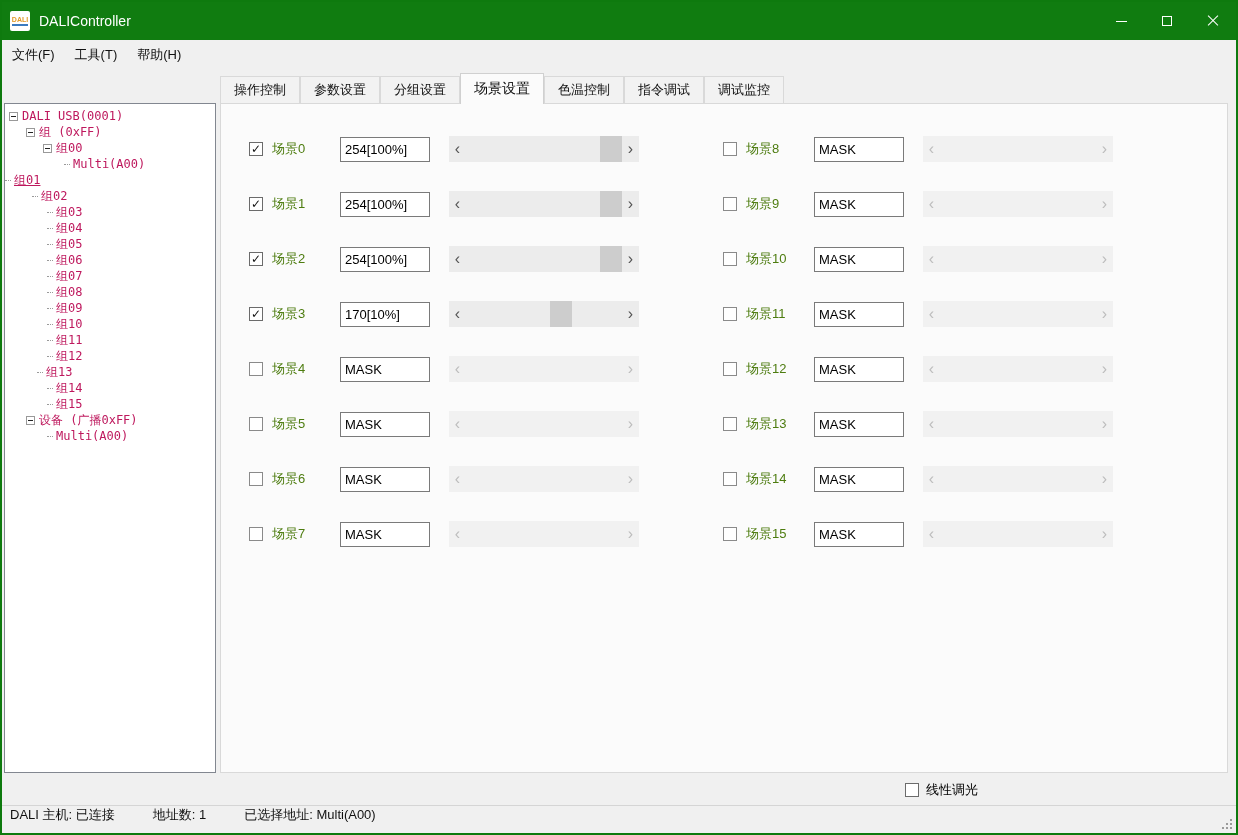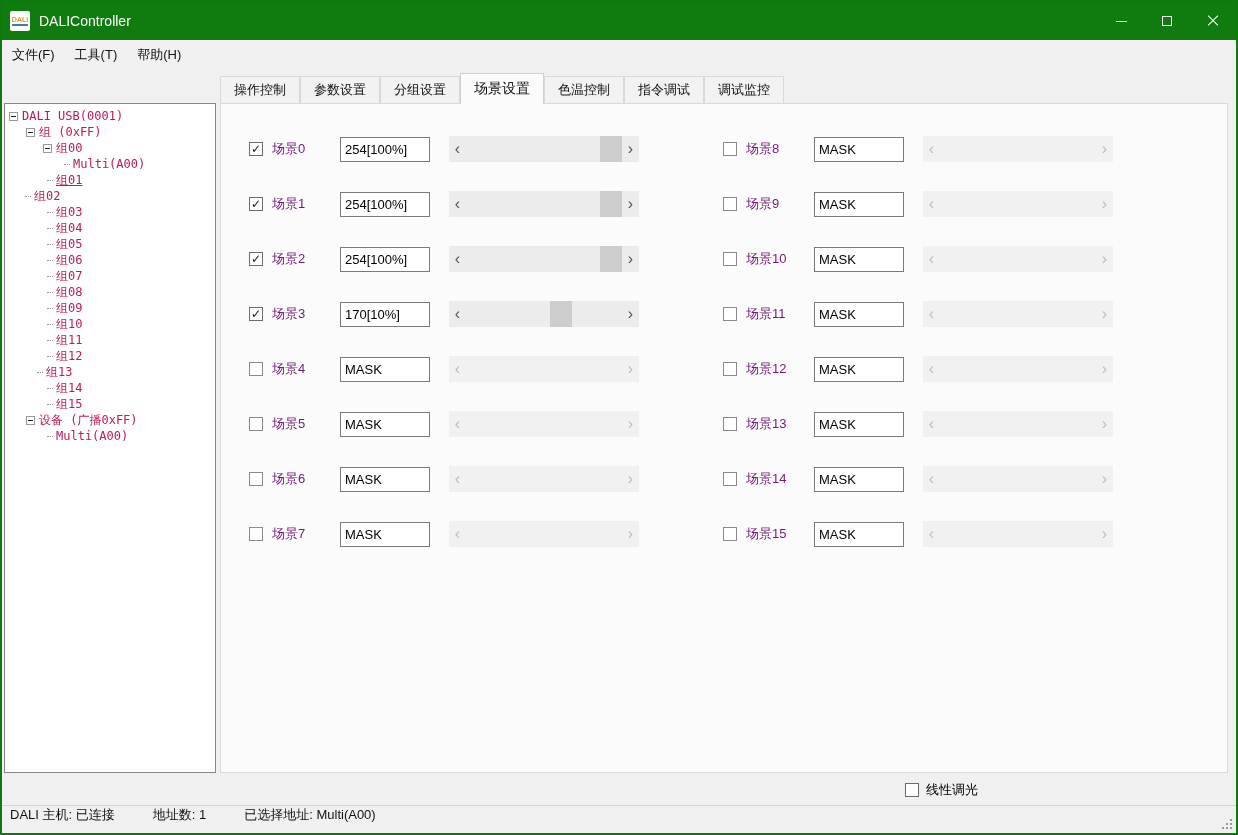--- a/index.html
+++ b/index.html
@@ -55,21 +55,21 @@
   
   .scene-cols{display:flex;}
   .scene-col{width:390px;flex:none;}
   .scene-col + .scene-col{margin-left:84px;}
   .scene-row{display:flex;align-items:center;height:26px;margin-bottom:29px;}
   .cb{width:14px;height:14px;background:#fff;border:1px solid #6b6b6b;margin-right:9px;flex:none;
     display:flex;align-items:center;justify-content:center;}
   .cb .check{display:none;font-size:12px;font-weight:700;line-height:1;color:#111;margin-top:-1px;}
   .cb.checked .check{display:block;}
   .check::before{content:"✓";}
-  .scene-label{width:68px;font-size:13px;color:#701a75;flex:none;}
+  .scene-label{width:68px;font-size:13px;color:#4d7c0f;flex:none;}
   .scene-input{width:90px;height:25px;border:1px solid #7a7a7a;background:#fff;font-size:13px;
     font-family:"Liberation Sans","DejaVu Sans",sans-serif;padding:0 4px;margin-right:19px;flex:none;color:#000;}
   .sbar{position:relative;width:190px;height:26px;background:#ececec;flex:none;}
   .arr{position:absolute;top:0;width:17px;height:26px;display:flex;align-items:center;justify-content:center;
     color:#555;font-size:16px;line-height:1;}
   .arr-l{left:0;} .arr-r{right:0;}
   .arr-l::before{content:"‹";} .arr-r::before{content:"›";}
   .thumb{position:absolute;top:0;width:22px;height:26px;background:#cdcdcd;}
   .scene-row.disabled .sbar{background:#f1f1f1;}
   .scene-row.disabled .arr{color:#bdbdbd;}
@@ -139,26 +139,26 @@
   <div class="tree-item" style="padding-left: 38px;">
     <span class="expander"></span>
     <span class="tree-label">组00</span>
   </div>
 
   <div class="tree-item leaf" style="padding-left: 59px;">
 
     <span class="tree-label">Multi(A00)</span>
   </div>
 
-  <div class="tree-item leaf" style="padding-left: 42px; text-decoration: underline;">
+  <div class="tree-item leaf" style=" text-decoration: underline;">
 
     <span class="tree-label">组01</span>
   </div>
 
-  <div class="tree-item leaf" style="padding-left: 20px;">
+  <div class="tree-item leaf" style="padding-left: 27px;">
 
     <span class="tree-label">组02</span>
   </div>
 
   <div class="tree-item leaf" style="padding-left: 42px;">
 
     <span class="tree-label">组03</span>
   </div>
 
   <div class="tree-item leaf" style="padding-left: 42px;">

